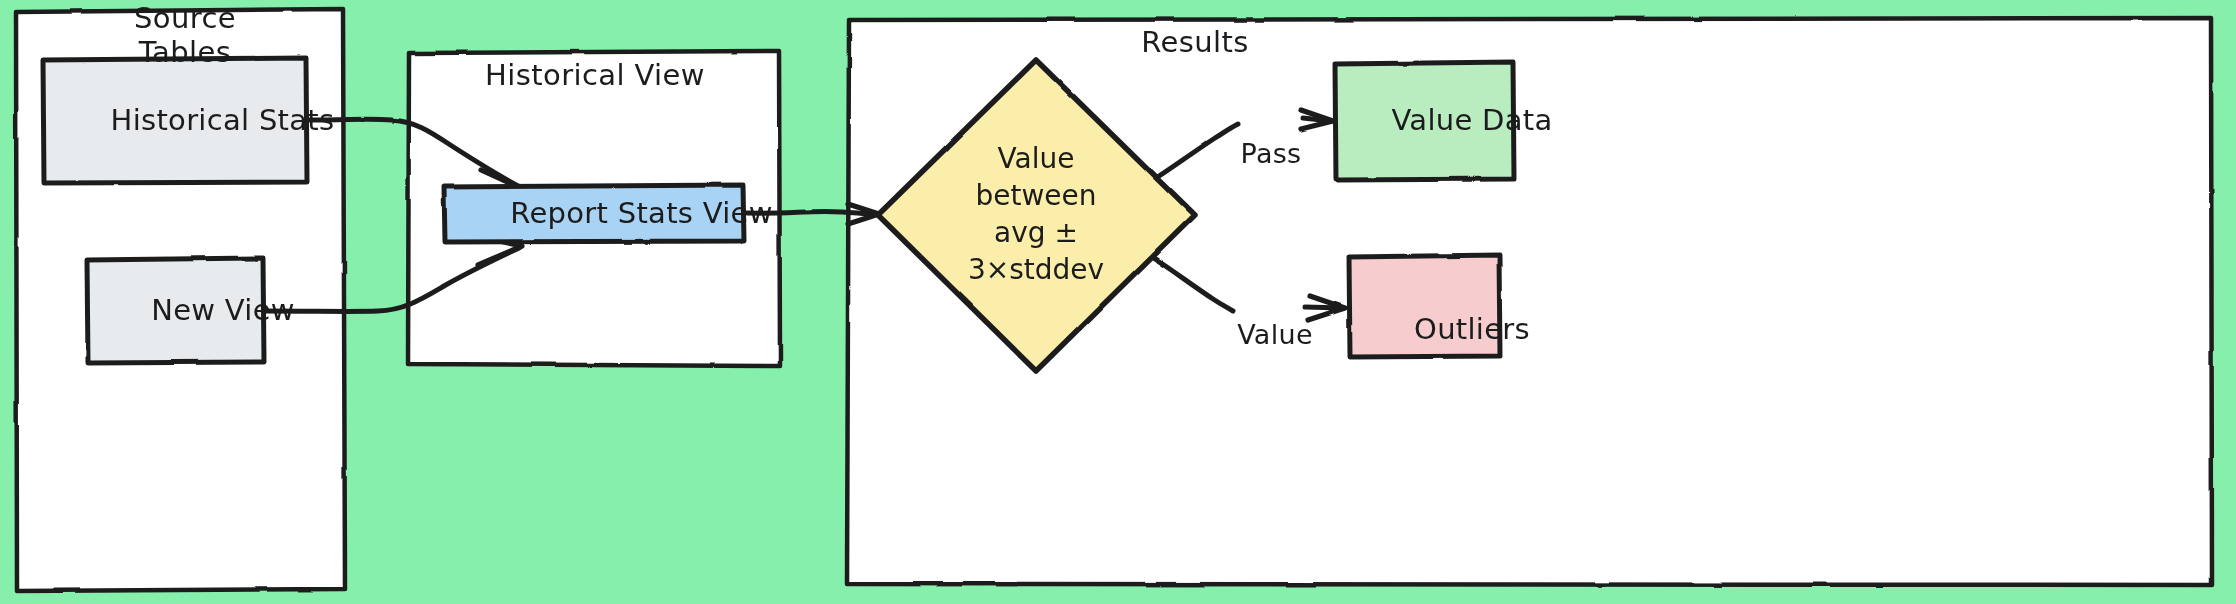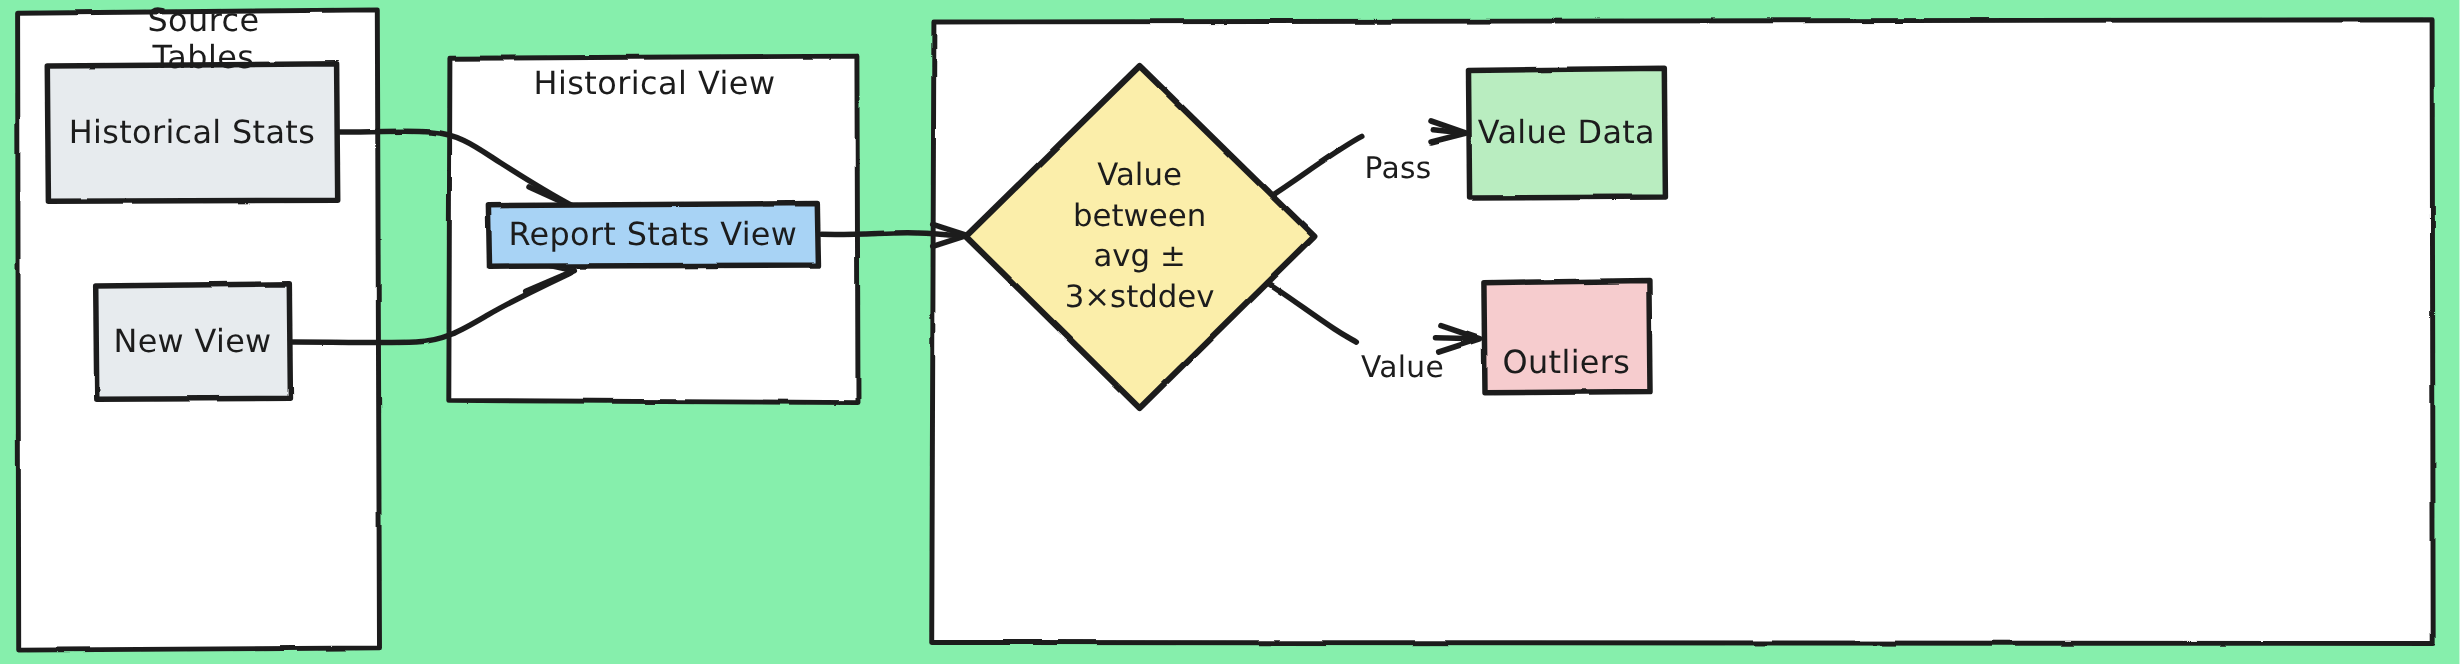--- a/index.html
+++ b/index.html
@@ -36,20 +36,21 @@
     white-space: pre-line;
   }
   .grp-title {
     font-size: 29px;
     letter-spacing: 0.4px;
   }
   .node-label {
     font-size: 29px;
     letter-spacing: 0.3px;
     line-height: 1.08;
+    padding-left: 48px;
   }
   .edge-label {
     font-size: 27px;
     letter-spacing: 0.3px;
     margin-top: 32px;
   }
   .diamond-label {
     font-size: 28px;
     line-height: 1.32;
   }
@@ -115,20 +116,21 @@
       <path d="M1335,64 L1513,62 L1514,179 L1336,180 Z" fill="#b9edc0" stroke="#1f1f1f" stroke-width="5" stroke-linejoin="round" stroke-linecap="round"></path>
 
       <path d="M1349,257 L1499,255 L1500,356 L1350,357 Z" fill="#f6ccce" stroke="#1f1f1f" stroke-width="5" stroke-linejoin="round" stroke-linecap="round"></path>
     </g>
   </svg>
 
   <div class="lbl grp-title" style="left:100px; top:18px; width:170px; height:34px;">Source Tables</div>
 
   <div class="lbl grp-title" style="left:480px; top:58px; width:230px; height:34px;">Historical View</div>
 
+  <div class="lbl grp-title" style="left:1070px; top:25px; width:250px; height:34px;">Results</div>
 
   <div class="lbl node-label" style="left:42px; top:58px; width:265px; height:125px;">Historical Stats</div>
 
   <div class="lbl node-label" style="left:86px; top:258px; width:178px; height:105px;">New View</div>
 
   <div class="lbl node-label" style="left:443px; top:185px; width:301px; height:57px;">Report Stats View</div>
 
   <div class="lbl diamond-label" style="left:916px; top:135px; width:240px; height:160px;">Value
 between
 avg ±

